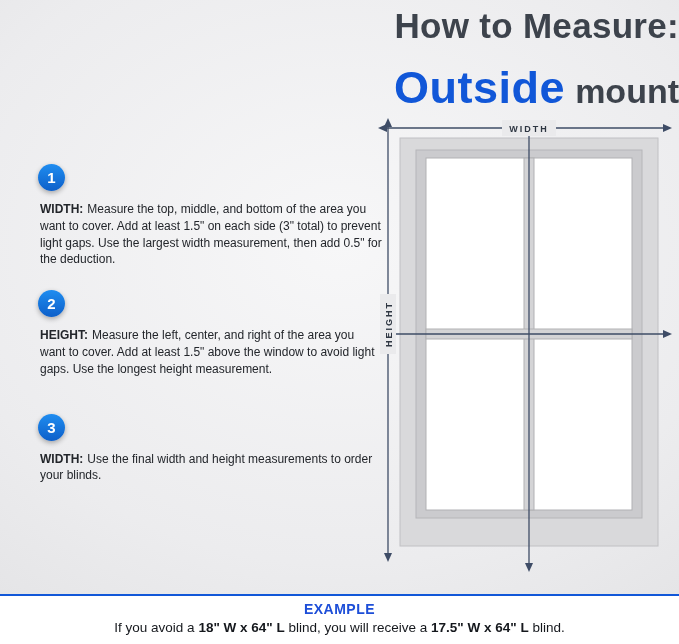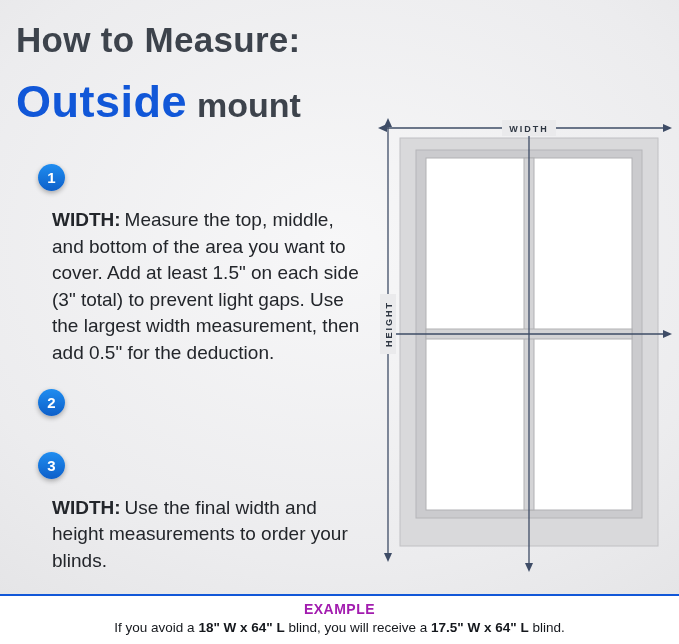--- a/index.html
+++ b/index.html
@@ -2,51 +2,51 @@
 <html><head>
 <meta charset="utf-8">
 <style>
   html,body{margin:0;padding:0;background:#ffffff;}
   .canvas{
     position:relative;width:679px;height:644px;overflow:hidden;
     font-family:"Liberation Sans",sans-serif;
     background:radial-gradient(130% 110% at 50% 38%, #f7f7f8 0%, #ececee 45%, #e2e2e4 70%, #d6d6d9 100%);
   }
   
-  .header{position:absolute;top:22px;left:0;right:0;text-align:left;line-height:1.05;padding-left:16px;}
+  .header{position:absolute;top:8px;left:0;right:0;text-align:right;line-height:1.05;padding-left:16px;}
   .title-1{font-size:35px;font-weight:700;color:#3d434c;letter-spacing:.3px;}
   .title-2{margin-top:19px;}
   .title-accent{font-size:45px;font-weight:800;color:#1157d8;letter-spacing:.5px;}
   .title-rest{font-size:34px;font-weight:700;color:#3d434c;margin-left:10px;}
   
   .steps{position:absolute;left:36px;top:164px;width:350px;}
   .step{margin-bottom:22px;}
   .step.s3{margin-top:36px;}
   .badge{
     width:27px;height:27px;border-radius:50%;
     background:linear-gradient(180deg,#1f8df0,#0d5fc9);
     box-shadow:0 2px 5px rgba(0,0,0,.3);
     color:#fff;font-weight:700;font-size:15px;
     display:flex;align-items:center;justify-content:center;
     margin:0 0 10px 2px;
   }
-  .step p{margin:16px;font-size:19px;line-height:1.4;color:#23262b;}
+  .step p{margin:4px;font-size:12px;line-height:1.4;color:#23262b;}
   .step .lbl{font-weight:700;margin-right:4px;}
   
   .diagram{position:absolute;left:372px;top:112px;width:302px;height:466px;}
   .diagram svg text{
     font-family:"Liberation Sans",sans-serif;font-weight:700;
     fill:#2e3642;letter-spacing:2px;font-size:9px;
   }
   
   .footer{
     position:absolute;left:0;bottom:0;width:100%;height:50px;background:#ffffff;
     border-top:2px solid #1157d8;box-sizing:border-box;text-align:center;padding-top:5px;
   }
-  .example{font-size:14px;font-weight:700;color:#a21caf;letter-spacing:.5px;}
+  .example{font-size:14px;font-weight:700;color:#1d4ed8;letter-spacing:.5px;}
   .sentence{font-size:13.5px;color:#15181d;margin-top:3px;}
   .sentence b{font-weight:700;}
 </style>
 </head>
 <body>
 
 <div class="canvas">
 
   <div class="header">
     <div class="title-1">How to Measure:</div>
@@ -57,20 +57,21 @@
 
   <div class="steps">
 
     <div class="step s1">
       <div class="badge">1</div>
       <p><span class="lbl">WIDTH:</span><span>Measure the top, middle, and bottom of the area you want to cover. Add at least 1.5" on each side (3" total) to prevent light gaps. Use the largest width measurement, then add 0.5" for the deduction.</span></p>
     </div>
 
     <div class="step s2">
       <div class="badge">2</div>
+      <p><span class="lbl">HEIGHT:</span><span>Measure the left, center, and right of the area you want to cover. Add at least 1.5" above the window to avoid light gaps. Use the longest height measurement.</span></p>
     </div>
 
     <div class="step s3">
       <div class="badge">3</div>
       <p><span class="lbl">WIDTH:</span><span>Use the final width and height measurements to order your blinds.</span></p>
     </div>
 
   </div>
 
   <div class="diagram">

